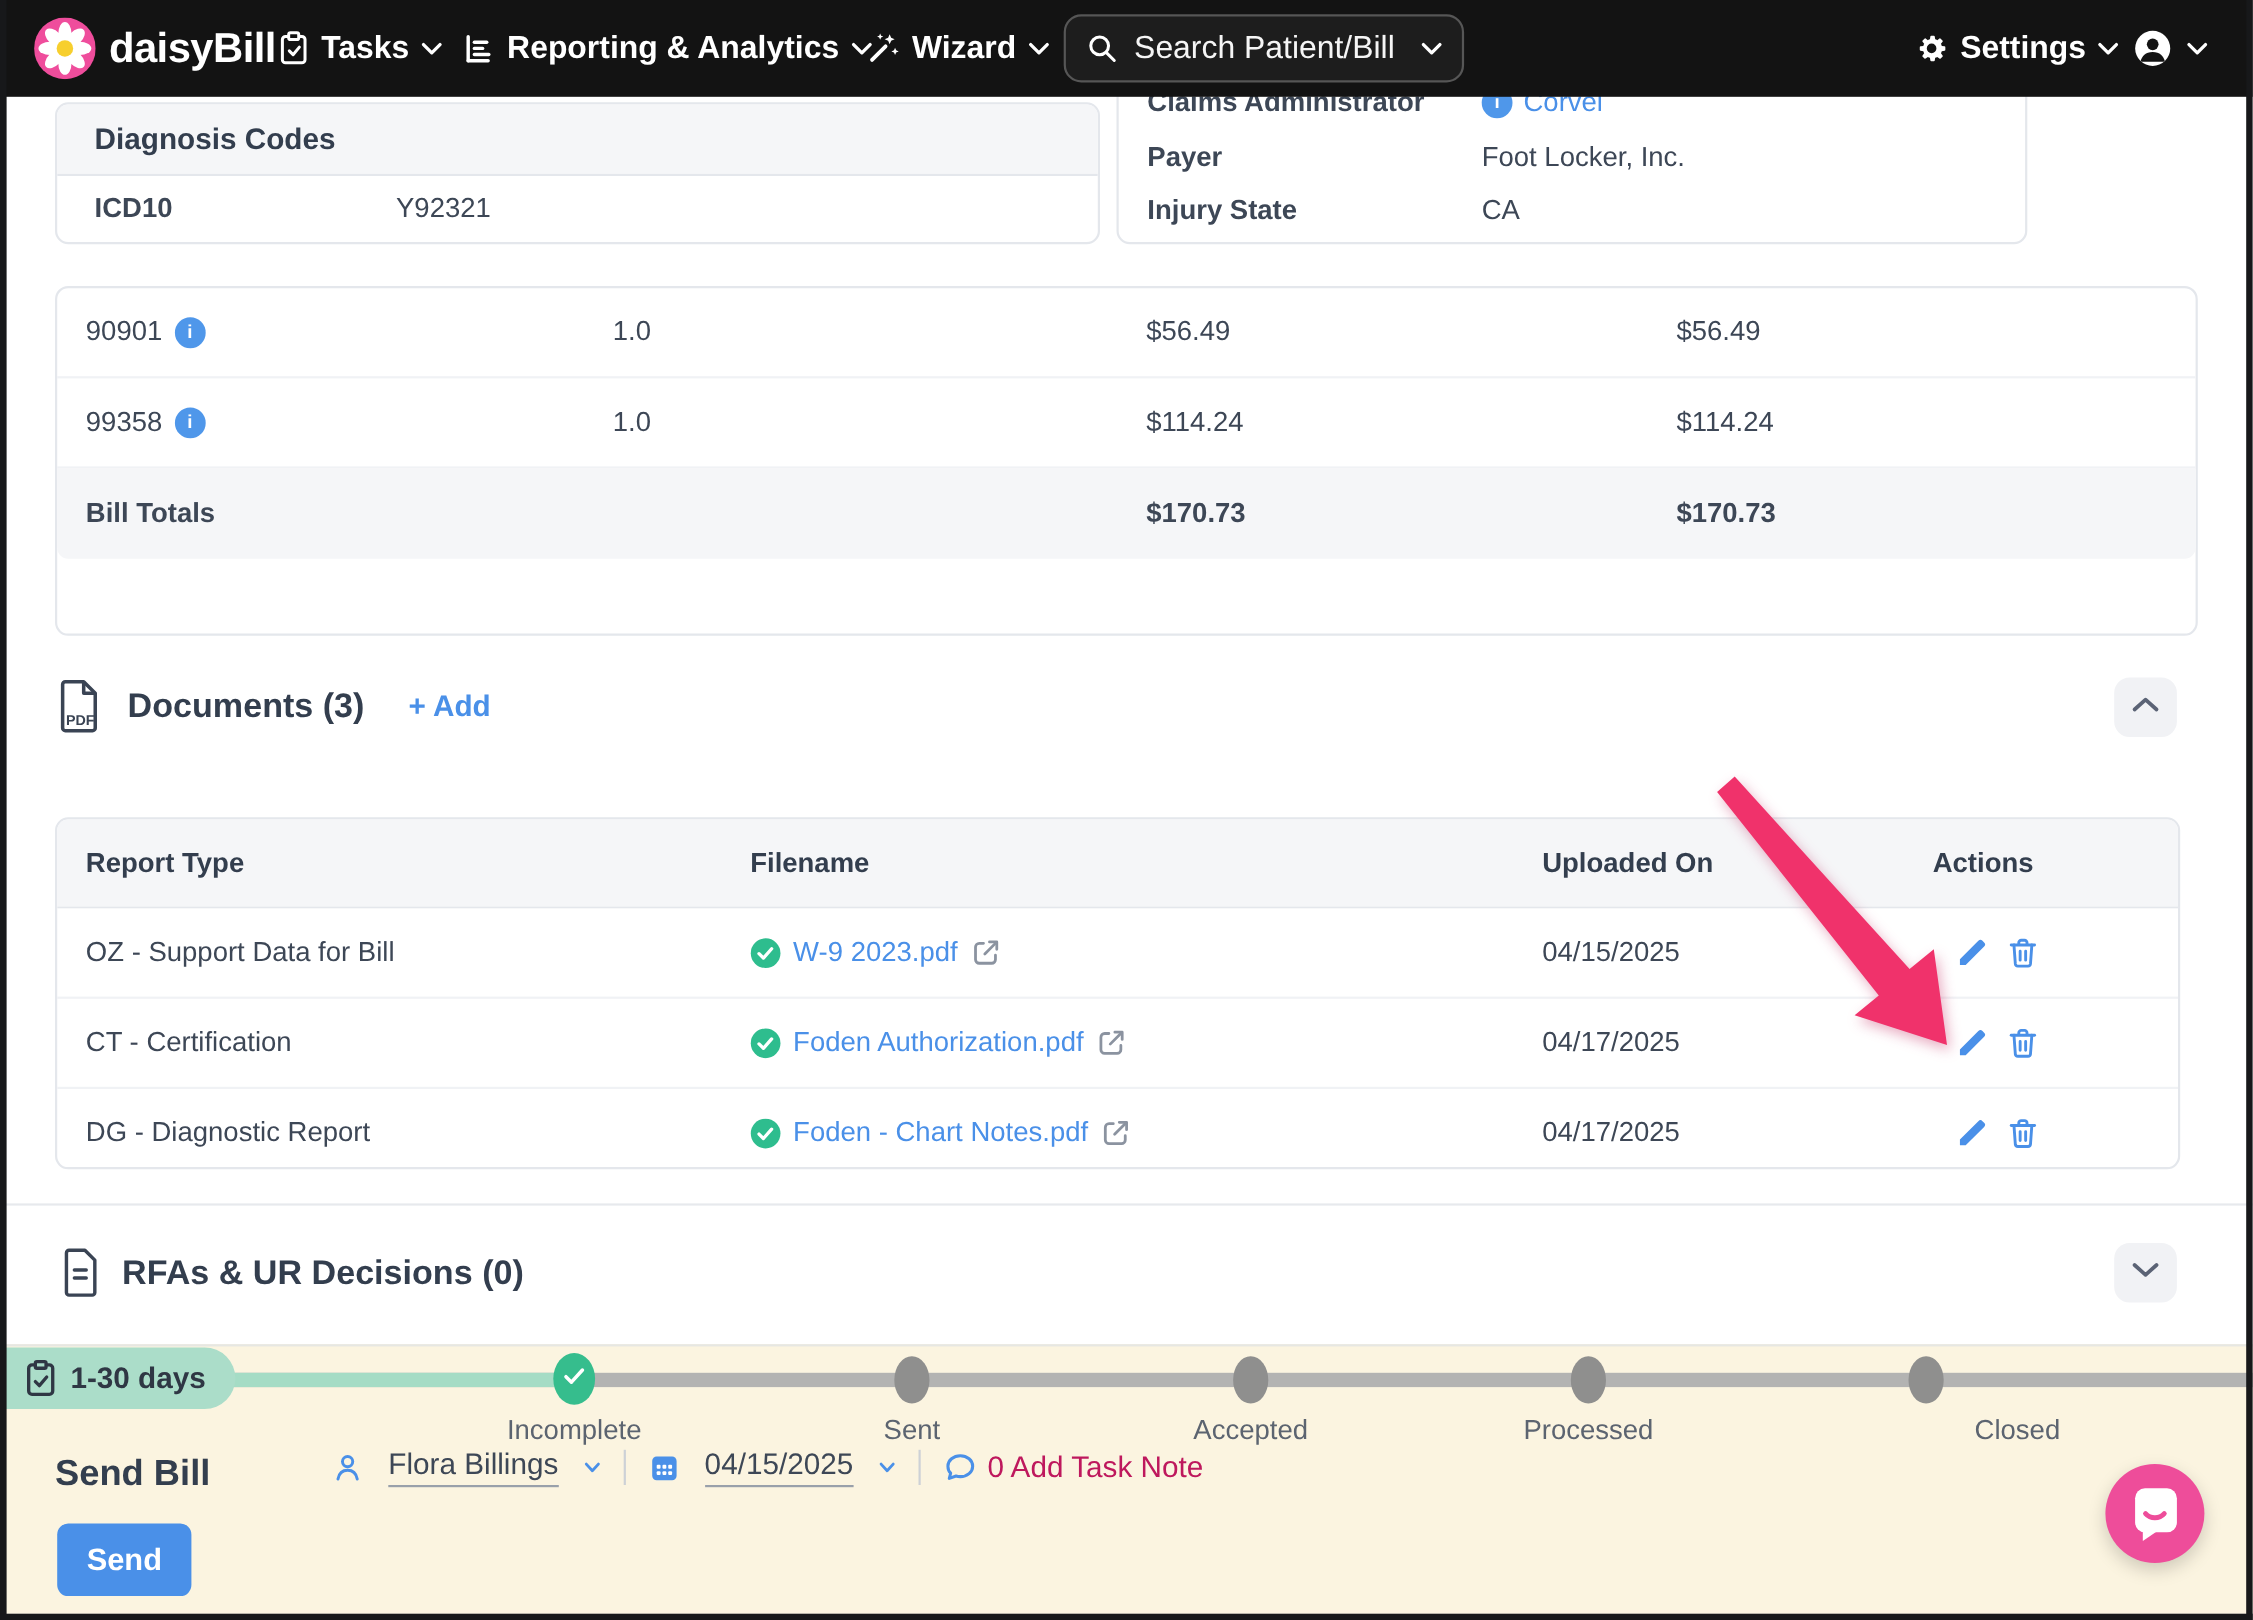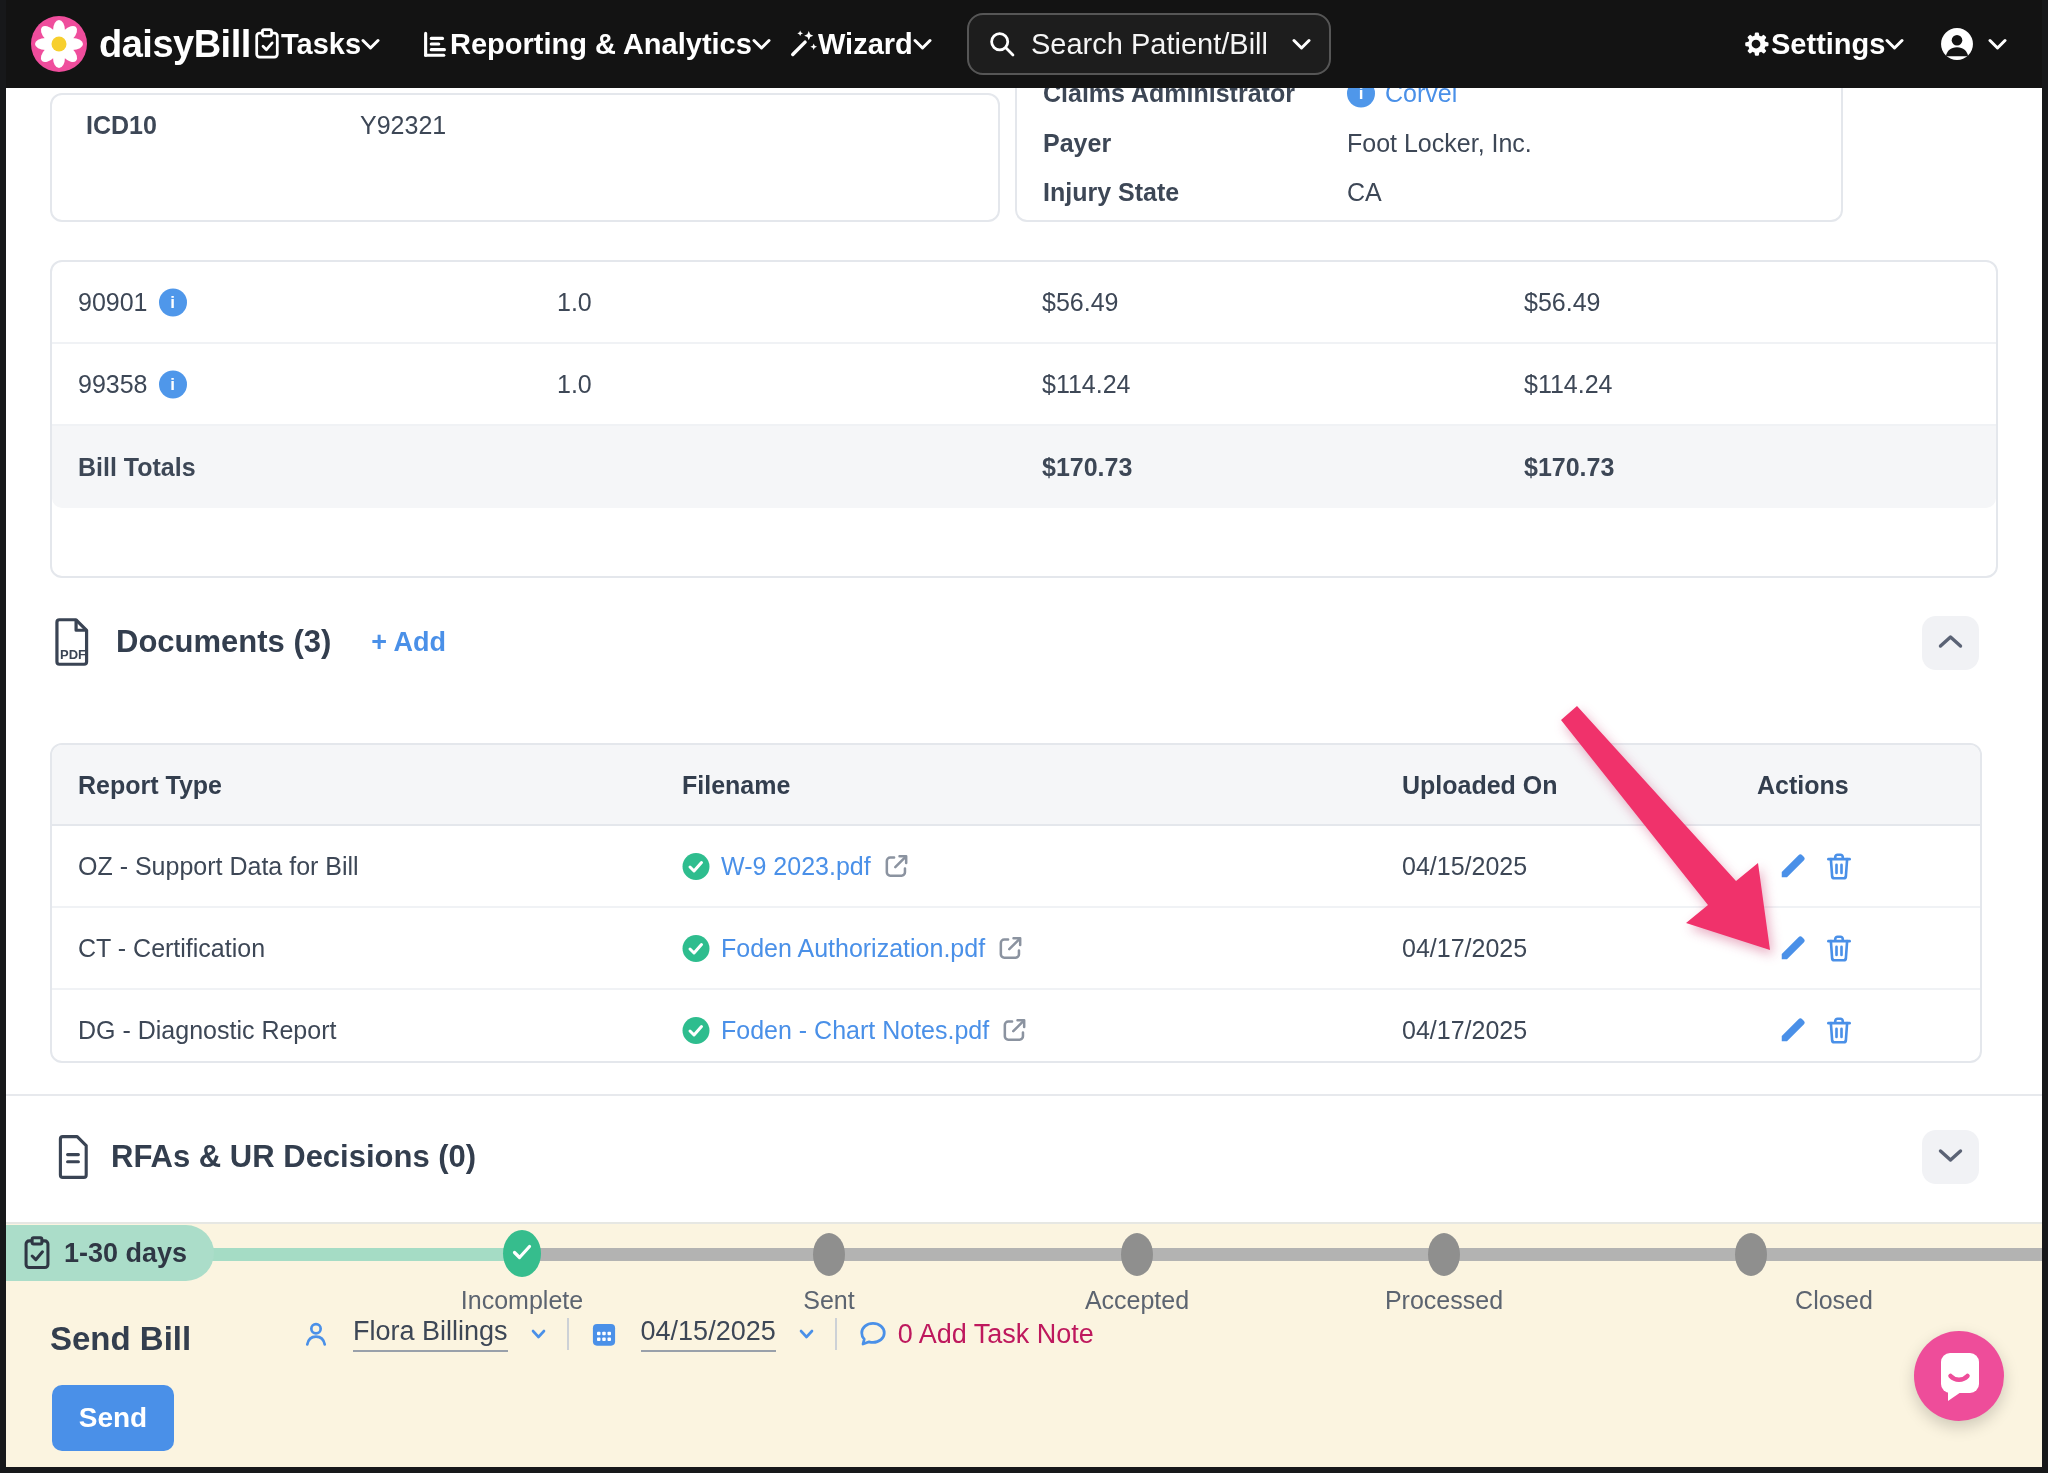--- a/index.html
+++ b/index.html
@@ -11,21 +11,21 @@
   .edge{position:absolute;background:#17181a;z-index:60}
   .edge-l{left:0;top:0;width:6px;height:1473px}
   .edge-r{right:0;top:0;width:6px;height:1473px}
   .edge-b{left:0;bottom:0;width:2048px;height:6px}
 
   
   .navbar{position:absolute;left:0;top:0;width:2048px;height:88px;background:#131313;z-index:20;color:#fff}
   .logo{position:absolute;left:31px;top:16px;width:56px;height:56px;cursor:pointer}
   .brand{position:absolute;left:99px;top:0;height:88px;display:flex;align-items:center;font-size:38px;letter-spacing:-.5px;cursor:pointer}
   .brand .light{font-weight:700}.brand .heavy{font-weight:800}
-  .nav-item{position:absolute;top:0;height:88px;display:flex;align-items:center;font-size:29px;font-weight:700;cursor:pointer}
+  .nav-item{position:absolute;top:0;height:88px;display:flex;align-items:center;gap:11px;font-size:29px;font-weight:700;cursor:pointer}
   .ni-tasks{left:253px}.ni-reporting{left:420px}.ni-wizard{left:786px}
   .ni-settings{left:1741px}.ni-account{left:1940px;gap:14px}
   .searchbox{position:absolute;left:967px;top:13px;width:364px;height:62px;background:#1d1d1d;border:2px solid #565656;
     border-radius:16px;display:flex;align-items:center;gap:14px;padding:0 18px;box-sizing:border-box;
     font-size:29px;color:#f5f5f5;cursor:pointer}
   .search-text{flex:1;font-weight:400}
   .nicon{display:flex;align-items:center}
 
   
   .card{position:absolute;background:#fff;border:2px solid #e4e7ec;border-radius:12px;box-sizing:border-box}
@@ -222,20 +222,23 @@
     </span>
     <span class="chev">
       <svg width="19" height="12" viewBox="0 0 19 12" fill="none" stroke="#fff" stroke-width="3" stroke-linecap="round" stroke-linejoin="round">
           <path d="M2 2.5 9.5 10 17 2.5"></path>
         </svg>
     </span>
   </div>
 </nav>
 
 <section class="card diag-card">
+  <div class="card-head">
+    <span>Diagnosis Codes</span>
+  </div>
   <div class="diag-row">
     <span class="lbl lblb">ICD10</span>
     <span class="val">Y92321</span>
   </div>
 </section>
 
 <section class="card claim-card">
   <div class="claim-row cr0">
     <span class="lbl lblb">Claims Administrator</span>
     <span class="val">

